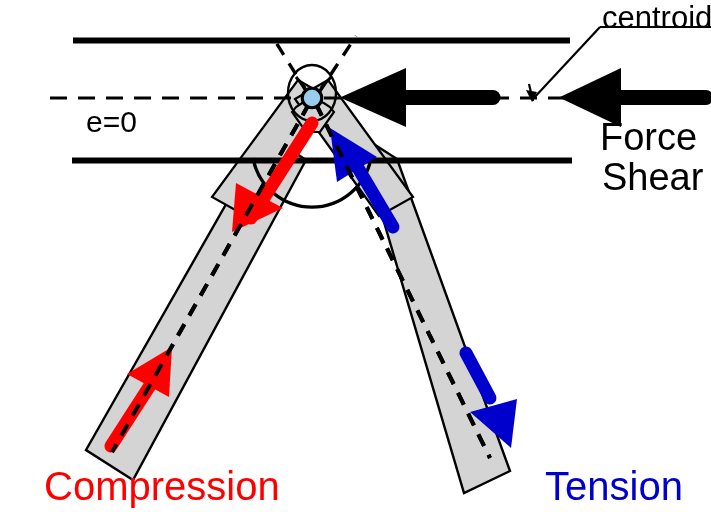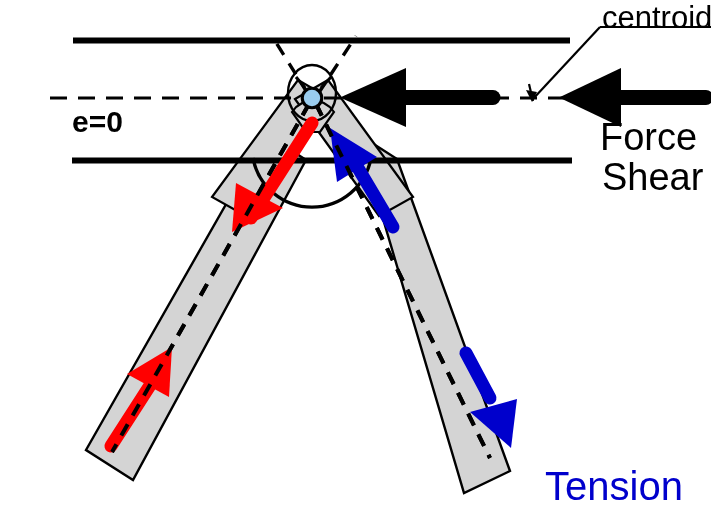--- a/index.html
+++ b/index.html
@@ -7,21 +7,21 @@
     position:relative;
     width:711px;height:512px;
     background:#ffffff;
     overflow:hidden;
     font-family:"Liberation Sans", sans-serif;
     margin-left:40px;
   }
   #art{position:absolute;left:0;top:0;width:711px;height:512px;}
   .lbl{position:absolute;white-space:pre;line-height:1.02;}
   #lbl-centroid{left:562px;top:2px;font-size:31px;color:#000;}
-  #lbl-e0{left:32px;top:107px;font-size:30px;color:#000;font-weight:bold;}
+  #lbl-e0{left:46px;top:107px;font-size:30px;color:#000;}
   #lbl-shear{left:560px;top:118px;font-size:38px;color:#000;}
   #lbl-force{left:562px;top:158px;font-size:38px;color:#000;}
   #lbl-compression{left:4px;top:466px;font-size:40px;color:#ff0000;}
   #lbl-tension{left:505px;top:466px;font-size:40px;color:#0000cc;}
 </style>
 </head>
 <body>
 
 <div id="stage">
 
@@ -132,16 +132,17 @@
   </svg>
 
   <div class="lbl" id="lbl-centroid">centroid</div>
 
   <div class="lbl" id="lbl-e0">e=0</div>
 
   <div class="lbl" id="lbl-shear">Force</div>
 
   <div class="lbl" id="lbl-force">Shear</div>
 
+  <div class="lbl" id="lbl-compression">Compression</div>
 
   <div class="lbl" id="lbl-tension">Tension</div>
 
 </div>
 
 </body></html>

